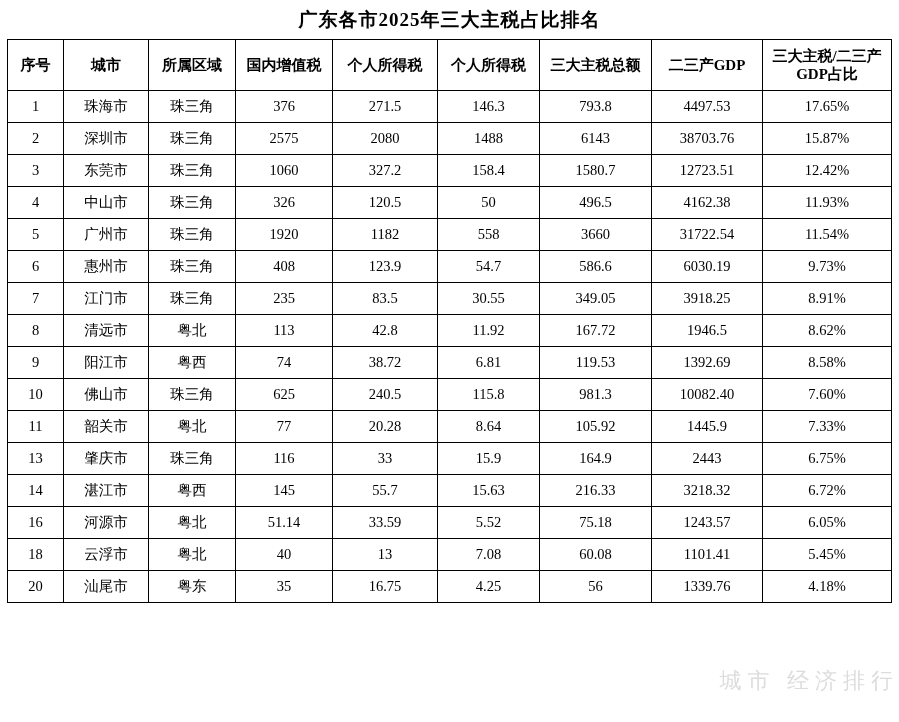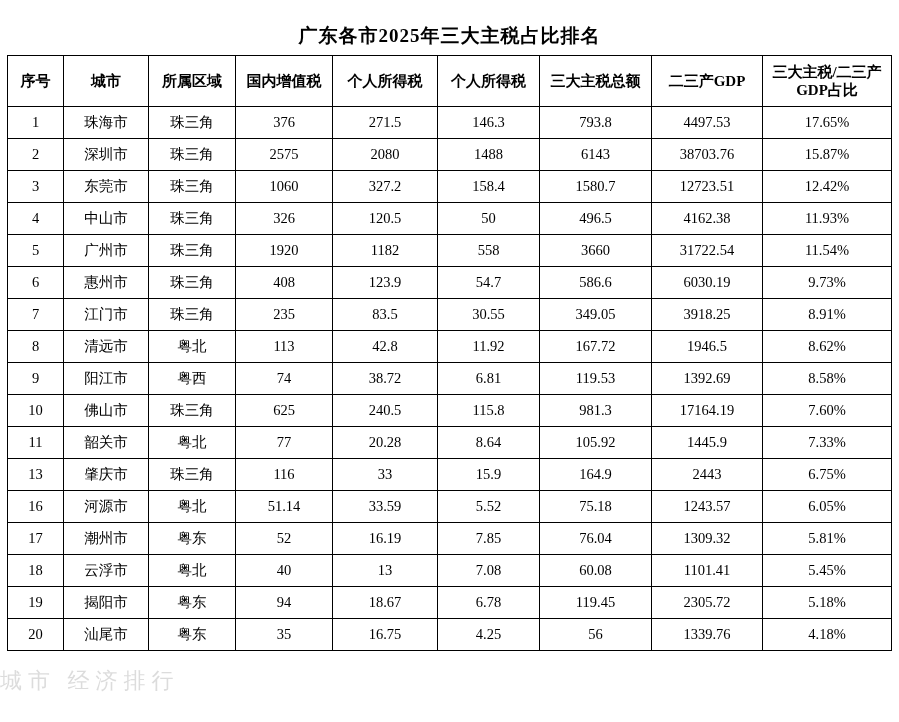--- a/index.html
+++ b/index.html
@@ -19,21 +19,21 @@
     width: 899px;
     height: 722px;
     position: relative;
     box-sizing: border-box;
   }
   .title {
     text-align: center;
     font-weight: bold;
     font-size: 19px;
     letter-spacing: 1px;
-    padding-top: 23px;
+    padding-top: 7px;
     padding-bottom: 6px;
     font-family: "Liberation Serif", "DejaVu Serif", serif;
   }
   table.data {
     border-collapse: collapse;
     margin: 0 auto;
     width: 884px;
     table-layout: fixed;
   }
   table.data th, table.data td {
@@ -60,21 +60,21 @@
   col.c4 { width: 105px; }
   col.c5 { width: 102px; }
   col.c6 { width: 112px; }
   col.c7 { width: 111px; }
   col.c8 { width: 129px; }
   .watermark {
     position: absolute;
     left: 0;
     right: 0;
     bottom: 26px;
-    text-align: left;
+    text-align: right;
     font-size: 22px;
     color: rgba(140,140,140,0.30);
     letter-spacing: 6px;
     pointer-events: none;
     font-family: "Liberation Serif", "DejaVu Serif", serif;
     margin-top: 20px;
   }
 </style>
 </head>
 <body>
@@ -209,21 +209,21 @@
           <td>8.58%</td>
         </tr>
         <tr>
           <td>10</td>
           <td>佛山市</td>
           <td>珠三角</td>
           <td>625</td>
           <td>240.5</td>
           <td>115.8</td>
           <td>981.3</td>
-          <td>17164.19</td>
+          <td>10082.40</td>
           <td>7.60%</td>
         </tr>
         <tr>
           <td>11</td>
           <td>韶关市</td>
           <td>粤北</td>
           <td>77</td>
           <td>20.28</td>
           <td>8.64</td>
           <td>105.92</td>
@@ -235,62 +235,51 @@
           <td>肇庆市</td>
           <td>珠三角</td>
           <td>116</td>
           <td>33</td>
           <td>15.9</td>
           <td>164.9</td>
           <td>2443</td>
           <td>6.75%</td>
         </tr>
         <tr>
+          <td>14</td>
+          <td>湛江市</td>
+          <td>粤西</td>
+          <td>145</td>
+          <td>55.7</td>
+          <td>15.63</td>
+          <td>216.33</td>
+          <td>3218.32</td>
+          <td>6.72%</td>
+        </tr>
+        <tr>
           <td>16</td>
           <td>河源市</td>
           <td>粤北</td>
           <td>51.14</td>
           <td>33.59</td>
           <td>5.52</td>
           <td>75.18</td>
           <td>1243.57</td>
           <td>6.05%</td>
         </tr>
         <tr>
-          <td>17</td>
-          <td>潮州市</td>
-          <td>粤东</td>
-          <td>52</td>
-          <td>16.19</td>
-          <td>7.85</td>
-          <td>76.04</td>
-          <td>1309.32</td>
-          <td>5.81%</td>
-        </tr>
-        <tr>
           <td>18</td>
           <td>云浮市</td>
           <td>粤北</td>
           <td>40</td>
           <td>13</td>
           <td>7.08</td>
           <td>60.08</td>
           <td>1101.41</td>
           <td>5.45%</td>
-        </tr>
-        <tr>
-          <td>19</td>
-          <td>揭阳市</td>
-          <td>粤东</td>
-          <td>94</td>
-          <td>18.67</td>
-          <td>6.78</td>
-          <td>119.45</td>
-          <td>2305.72</td>
-          <td>5.18%</td>
         </tr>
         <tr>
           <td>20</td>
           <td>汕尾市</td>
           <td>粤东</td>
           <td>35</td>
           <td>16.75</td>
           <td>4.25</td>
           <td>56</td>
           <td>1339.76</td>

